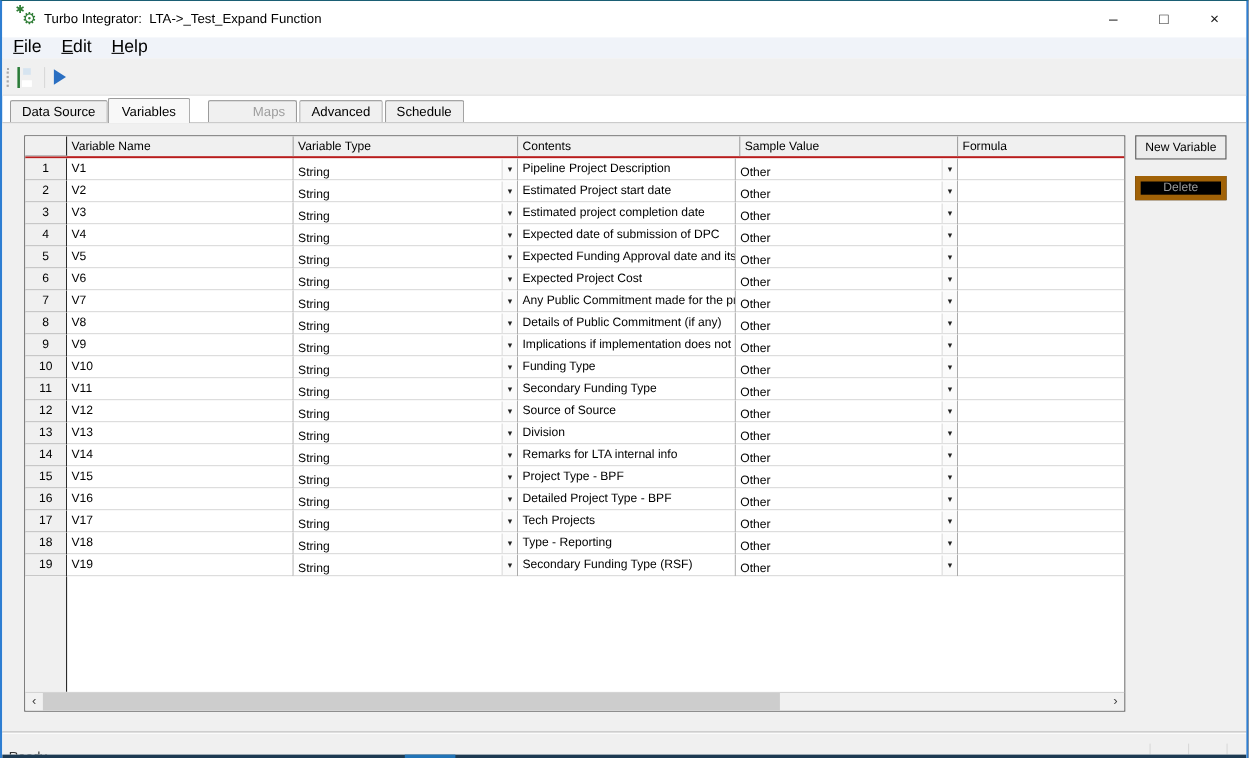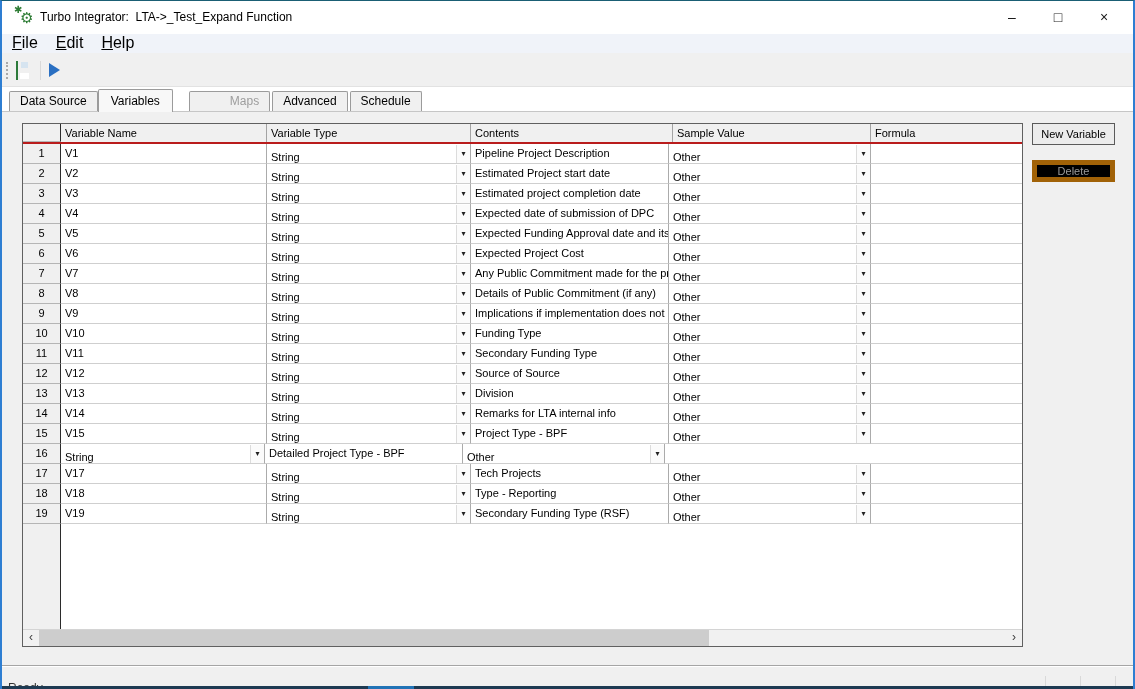--- a/index.html
+++ b/index.html
@@ -369,20 +369,21 @@
           <div class="cell col-sample">Project Type - BPF</div>
           <div class="cell col-contents combo">
             <span class="ctext">Other</span>
             <span class="dd">▾</span>
           </div>
           <div class="cell col-formula"></div>
         </div>
 
         <div class="trow">
           <div class="cell col-num">16</div>
+          <div class="cell col-name">V16</div>
           <div class="cell col-type combo">
             <span class="ctext">String</span>
             <span class="dd">▾</span>
           </div>
           <div class="cell col-sample">Detailed Project Type - BPF</div>
           <div class="cell col-contents combo">
             <span class="ctext">Other</span>
             <span class="dd">▾</span>
           </div>
           <div class="cell col-formula"></div>

